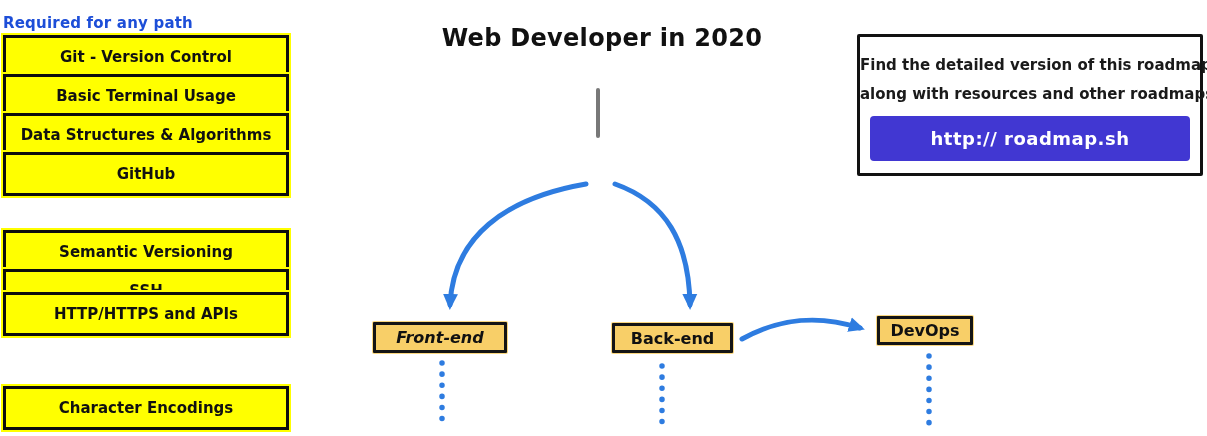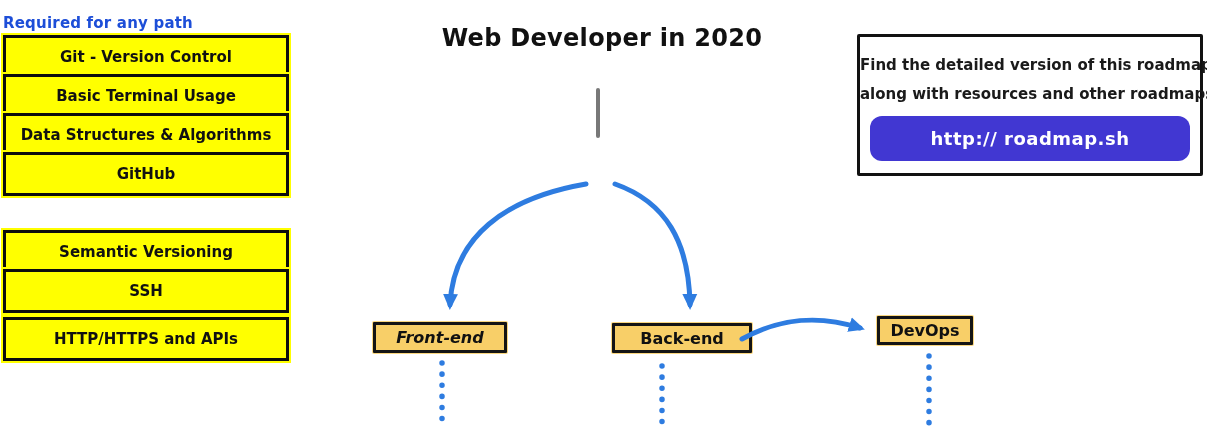--- a/index.html
+++ b/index.html
@@ -31,53 +31,54 @@
     position:absolute;left:500px;top:146px;width:212px;text-align:center;
     font-size:17px;font-weight:bold;color:#111;
   }
   .path-node{
     position:absolute;box-sizing:border-box;background:#f8cf68;
     border:3px solid #141414;box-shadow:0 0 0 1px rgba(248,207,104,.85);
     display:flex;align-items:center;justify-content:center;
     font-size:16px;font-weight:bold;color:#111;cursor:pointer;border-radius:1px;
   }
   #node-frontend{left:373px;top:322px;width:134px;height:31px;font-style:italic;}
-  #node-backend{left:612px;top:323px;width:140px;height:30px;}
+  #node-backend{left:612px;top:323px;width:121px;height:30px;}
   #node-devops{left:877px;top:316px;width:96px;height:29px;}
   
   .info-box{
     position:absolute;left:857px;top:34px;width:346px;height:142px;box-sizing:border-box;
     background:#fff;border:3px solid #111;border-radius:2px;text-align:center;
   }
   .info-line{
     font-size:15px;font-weight:bold;color:#1a1a1a;line-height:29px;white-space:nowrap;
   }
   .info-line.first{margin-top:14px;}
   .roadmap-button{
     display:block;margin:7px auto 0;width:calc(100% - 20px);height:45px;
-    background:#4137d2;border:none;border-radius:12px;cursor:pointer;
+    background:#4137d2;border:none;border-radius:4px;cursor:pointer;
     color:#ffffff;font-family:inherit;font-size:18px;font-weight:bold;letter-spacing:.5px;
   }
   
   #connectors{position:absolute;left:0;top:0;pointer-events:none;}
 </style>
 </head>
 <body>
 
 <div id="canvas">
 
   <div class="sidebar-heading">Required for any path</div>
 
   <div class="req-box" style="top:35px">Git - Version Control</div>
   <div class="req-box" style="top:74px">Basic Terminal Usage</div>
   <div class="req-box" style="top:113px">Data Structures &amp; Algorithms</div>
   <div class="req-box" style="top:152px">GitHub</div>
   <div class="req-box" style="top:230px">Semantic Versioning</div>
   <div class="req-box" style="top:269px">SSH</div>
-  <div class="req-box" style="top:317px">HTTP/HTTPS and APIs</div>
+  <div class="req-box" style="top:292px">HTTP/HTTPS and APIs</div>
+  <div class="req-box" style="top:386px">Character Encodings</div>
 
   <div class="main-title">Web Developer in 2020</div>
   <div class="stem-line"></div>
 
   <div class="path-node" id="node-frontend">Front-end</div>
   <div class="path-node" id="node-backend">Back-end</div>
   <div class="path-node" id="node-devops">DevOps</div>
 
   <div class="info-box">
     <div class="info-line first">Find the detailed version of this roadmap</div>

